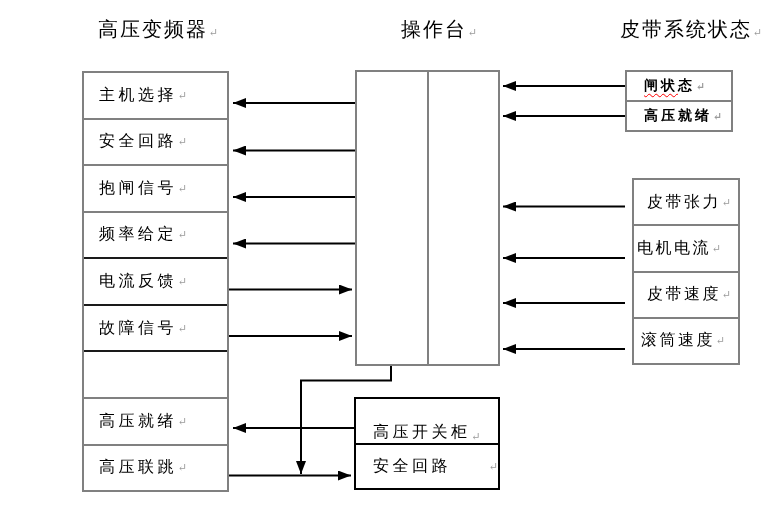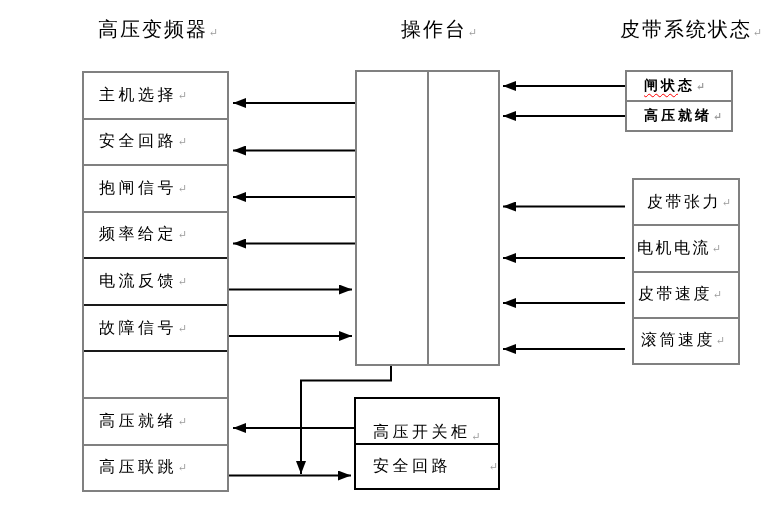--- a/index.html
+++ b/index.html
@@ -181,21 +181,21 @@
 
   <div class="vbox" style="left:625px; top:178px; width:108px; height:187px;margin-left:7px;">
     <div class="row" style="padding-left:13px; letter-spacing:2.5px;">
       <span>皮带张力</span>
         <span class="pmark">↵</span>
     </div>
     <div class="row" style="padding-left:3px; letter-spacing:2.5px;">
       <span>电机电流</span>
         <span class="pmark">↵</span>
     </div>
-    <div class="row" style="padding-left:4px; letter-spacing:2.5px;">
+    <div class="row" style="padding-left:13px; letter-spacing:2.5px;">
       <span>皮带速度</span>
         <span class="pmark">↵</span>
     </div>
     <div class="row" style="padding-left:7px; letter-spacing:2.5px;">
       <span>滚筒速度</span>
         <span class="pmark">↵</span>
     </div>
   </div>
 
   <div class="vbox dark" style="left:354px; top:397px; width:146px; height:93px;">

